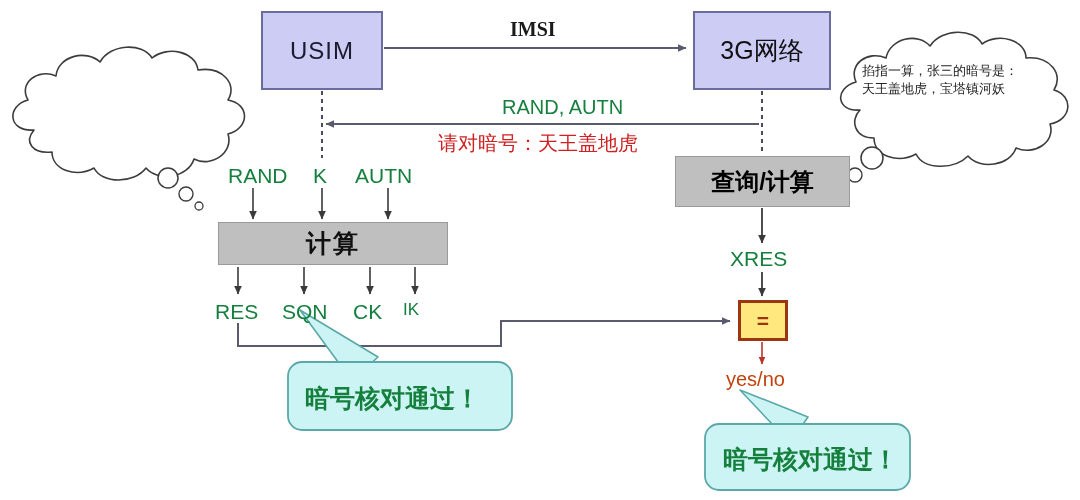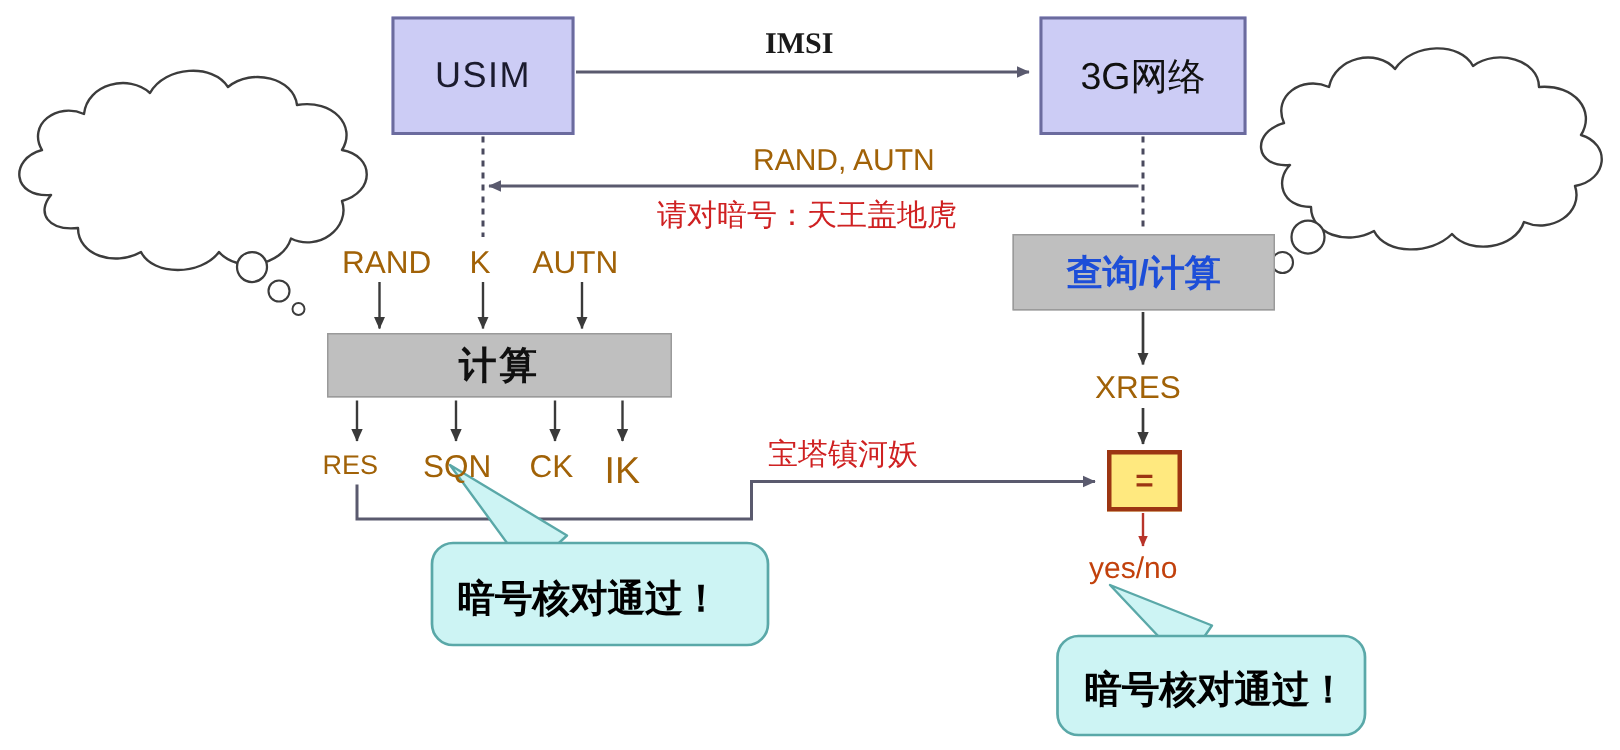--- a/index.html
+++ b/index.html
@@ -63,21 +63,21 @@
   }
   .label-calc {
     font-size: 25px;
     font-weight: bold;
     color: #101010;
     letter-spacing: 2px;
   }
   .label-query {
     font-size: 24px;
     font-weight: bold;
-    color: #1d4ed8;
+    color: #000000;
   }
   .label-eq {
     font-size: 21px;
     font-weight: bold;
     color: #9c3512;
   }
 
   
   .txt {
     position: absolute;
@@ -88,36 +88,36 @@
     font-weight: bold;
     color: #1a1a1a;
   }
   .txt-red {
     color: #cf2122;
   }
   .txt-dark-red {
     color: #c2410c;
   }
   .txt-black {
-    color: #a16207;
+    color: #15803d;
   }
 
   #imsi-label      { left: 510px; top: 18px;  font-size: 20px; }
   #imsi-red        { left: 421px; top: 52px;  font-size: 21px; }
   #rand-autn-label { left: 502px; top: 96px;  font-size: 20px; }
   #rand-autn-red   { left: 438px; top: 130px; font-size: 20px; }
 
   #lbl-rand  { left: 228px; top: 164px; font-size: 21px; }
   #lbl-k     { left: 313px; top: 164px; font-size: 21px; }
   #lbl-autn  { left: 355px; top: 164px; font-size: 21px; }
 
-  #lbl-res   { left: 215px; top: 300px; font-size: 18px; }
+  #lbl-res   { left: 215px; top: 300px; font-size: 21px; }
   #lbl-sqn   { left: 282px; top: 300px; font-size: 21px; }
   #lbl-ck    { left: 353px; top: 300px; font-size: 21px; }
-  #lbl-ik    { left: 403px; top: 300px; font-size: 25px; }
+  #lbl-ik    { left: 403px; top: 300px; font-size: 17px; }
 
   #lbl-xres  { left: 730px; top: 247px; font-size: 21px; }
   #lbl-yesno { left: 726px; top: 368px; font-size: 20px; }
   #lbl-baota { left: 512px; top: 289px; font-size: 20px; }
 
   
   .cloud-text {
     position: absolute;
     color: #222222;
     line-height: 1.35;
@@ -136,21 +136,21 @@
     width: 200px;
     font-size: 13px;
     text-align: left;
   }
 
   
   .callout-text {
     position: absolute;
     font-size: 25px;
     font-weight: bold;
-    color: #000000;
+    color: #15803d;
     white-space: pre;
   }
   #callout1-text { left: 305px; top: 382px; }
   #callout2-text { left: 723px; top: 443px; }
 </style>
 </head>
 <body>
 
 <div id="canvas">
 
@@ -258,31 +258,32 @@
 
   <div id="eq-box" class="node node-yellow">
     <span class="label-eq">=</span>
   </div>
 
   <div id="imsi-label" class="txt txt-serif-bold">IMSI</div>
 
   <div id="rand-autn-label" class="txt txt-black">RAND, AUTN</div>
   <div id="rand-autn-red" class="txt txt-red">请对暗号：天王盖地虎</div>
 
-  <div id="lbl-baota" class="txt txt-red">宝塔镇河妖</div>
 
   <div id="lbl-rand" class="txt txt-black">RAND</div>
   <div id="lbl-k" class="txt txt-black">K</div>
   <div id="lbl-autn" class="txt txt-black">AUTN</div>
 
   <div id="lbl-res" class="txt txt-black">RES</div>
   <div id="lbl-sqn" class="txt txt-black">SQN</div>
   <div id="lbl-ck" class="txt txt-black">CK</div>
   <div id="lbl-ik" class="txt txt-black">IK</div>
 
   <div id="lbl-xres" class="txt txt-black">XRES</div>
   <div id="lbl-yesno" class="txt txt-dark-red">yes/no</div>
 
+  <div id="cloud-right-text" class="cloud-text">掐指一算，张三的暗号是：
+天王盖地虎，宝塔镇河妖</div>
 
   <div id="callout1-text" class="callout-text">暗号核对通过！</div>
   <div id="callout2-text" class="callout-text">暗号核对通过！</div>
 
 </div>
 
 </body></html>

